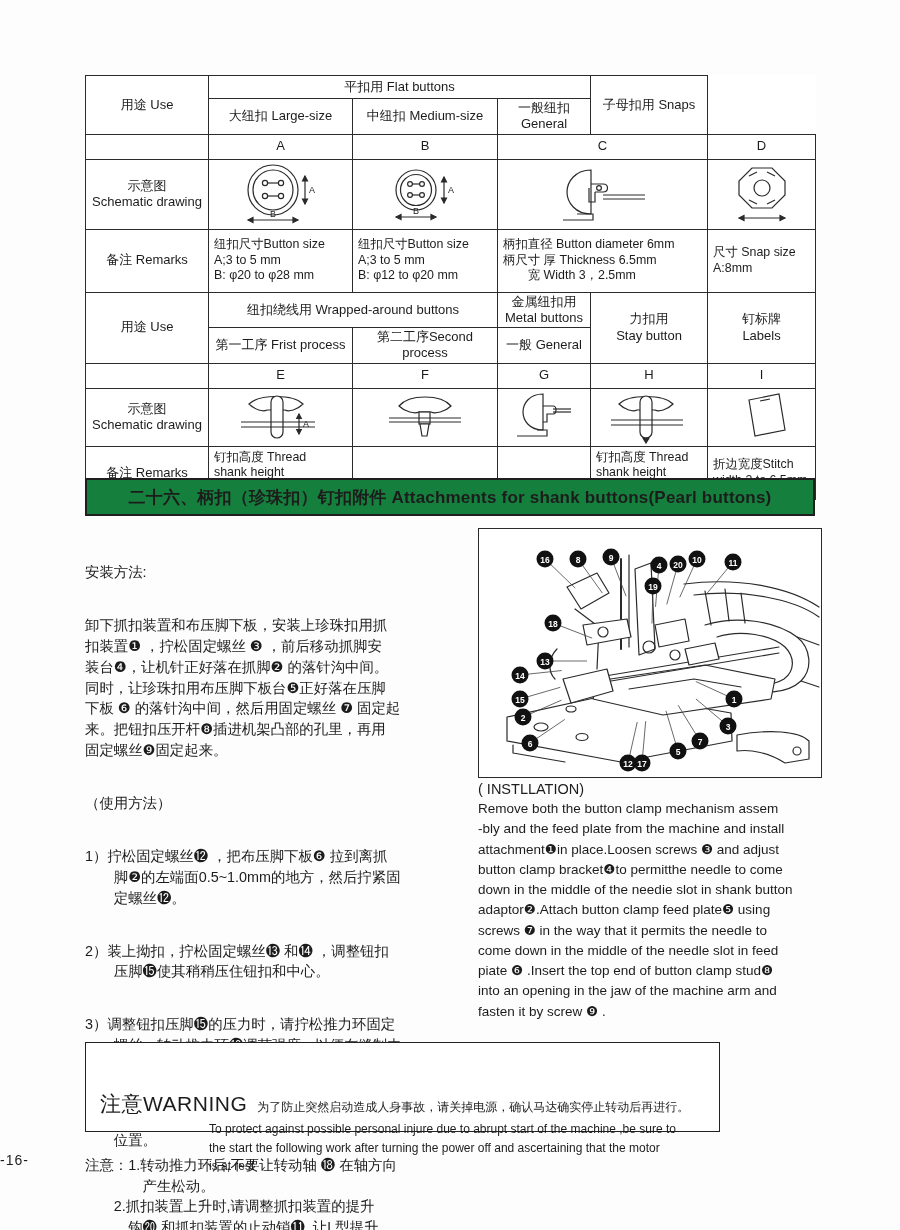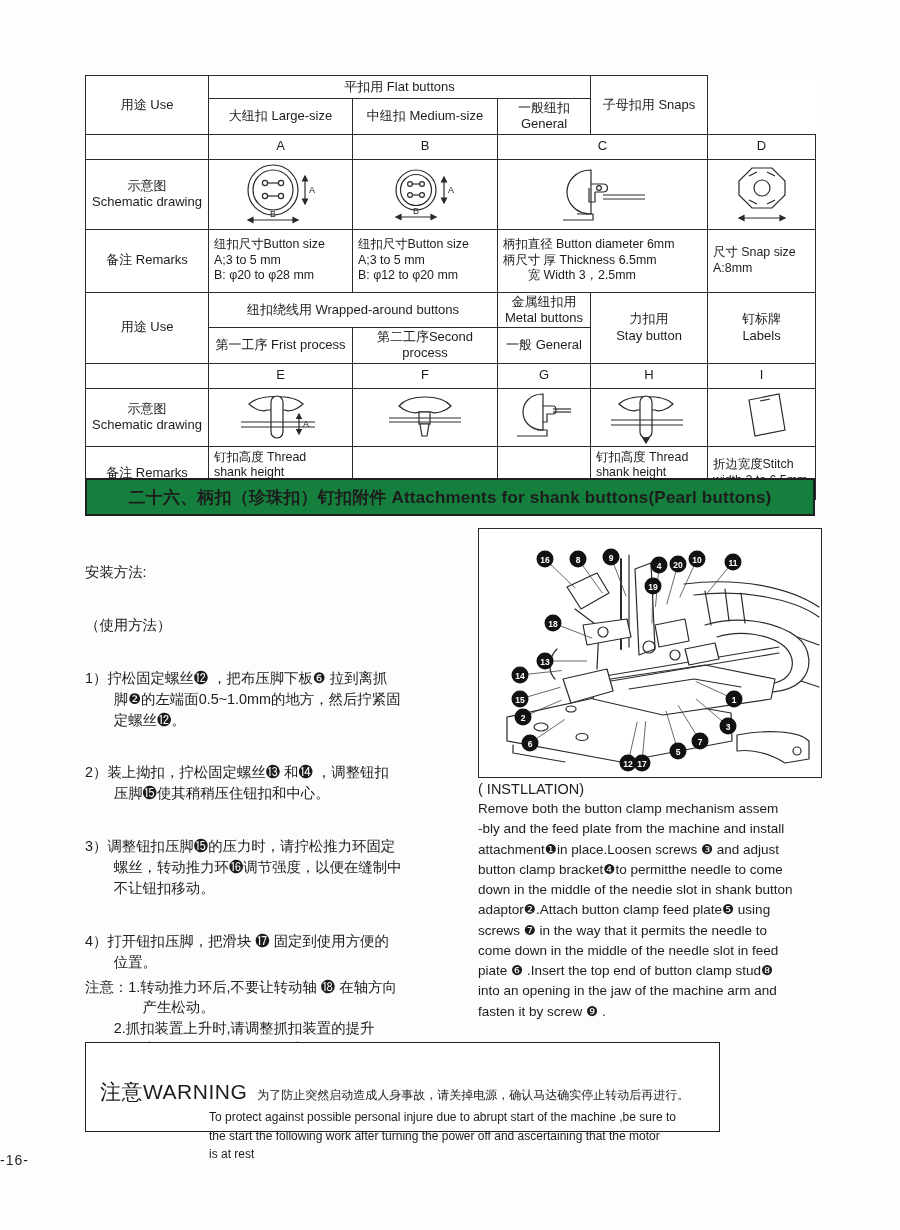--- a/index.html
+++ b/index.html
@@ -61,21 +61,21 @@
   .callout-circle { fill: #111; stroke: none; }
   .callout-text {
     fill: #fff; font-size: 8.5px; font-family: "Liberation Sans", sans-serif;
     text-anchor: middle; dominant-baseline: central; font-weight: bold;
   }
   .leader { stroke: #444; stroke-width: 0.8; }
 
   
   .warning-box {
     left: 85px; top: 1042px; width: 635px; height: 90px;
-    border: 1.8px solid #222; background: #fff; padding: 8px 10px 6px 14px;
+    border: 1.8px solid #222; background: #fff; padding: 20px 10px 6px 14px;
   }
   .warning-row1 { display: flex; align-items: baseline; gap: 10px; }
   .warning-label { font-size: 21px; letter-spacing: 0.5px; }
   .warning-cn { font-size: 12px; margin-top: 36px; }
   .warning-en { margin-left: 109px; margin-top: 2px; font-size: 12px; line-height: 1.55; white-space: pre-line; }
 
   .page-number { left: 0; top: 1152px; width: 900px; text-align: left; font-size: 14px; letter-spacing: 1px; }
 
   svg.bsvg { stroke: #2a2a2a; fill: none; stroke-width: 1.2; }
   .dim-label { font-size: 9px; fill: #1c1c1c; stroke: none; font-family: "Liberation Sans", sans-serif; }
@@ -272,20 +272,27 @@
   </tbody>
     </table>
 </div>
 
 <div class="abs section-box">
   <span>二十六、柄扣（珍珠扣）钉扣附件 Attachments for shank buttons(Pearl buttons)</span>
 </div>
 
 <div class="abs cn-col">
   <p>安装方法:</p>
+  <p>卸下抓扣装置和布压脚下板，安装上珍珠扣用抓
+扣装置❶ ，拧松固定螺丝 ❸ ，前后移动抓脚安
+装台❹，让机针正好落在抓脚❷ 的落针沟中间。
+同时，让珍珠扣用布压脚下板台❺正好落在压脚
+下板 ❻ 的落针沟中间，然后用固定螺丝 ❼ 固定起
+来。把钮扣压开杆❽插进机架凸部的孔里，再用
+固定螺丝❾固定起来。</p>
   <p>（使用方法）</p>
   <p>1）拧松固定螺丝⓬ ，把布压脚下板❻ 拉到离抓
 　　脚❷的左端面0.5~1.0mm的地方，然后拧紧固
 　　定螺丝⓬。</p>
   <p>2）装上拗扣，拧松固定螺丝⓭ 和⓮ ，调整钮扣
 　　压脚⓯使其稍稍压住钮扣和中心。</p>
   <p>3）调整钮扣压脚⓯的压力时，请拧松推力环固定
 　　螺丝，转动推力环⓰调节强度，以便在缝制中
 　　不让钮扣移动。</p>
   <p>4）打开钮扣压脚，把滑块 ⓱ 固定到使用方便的

